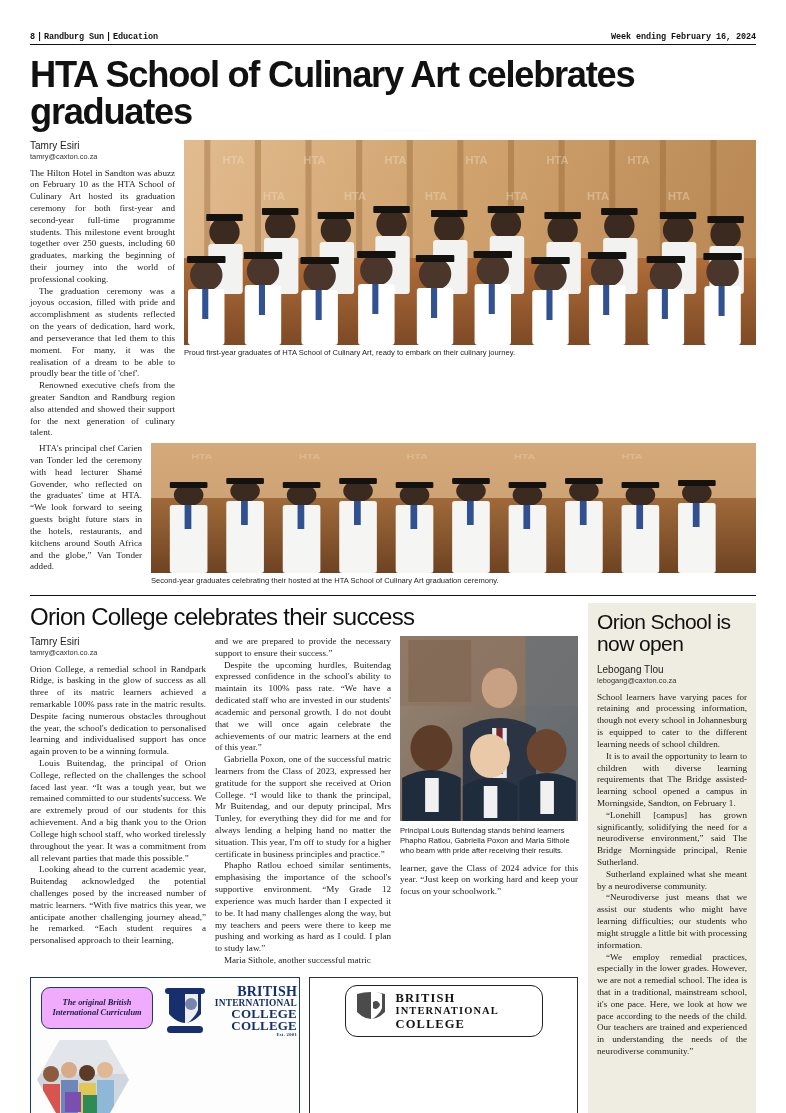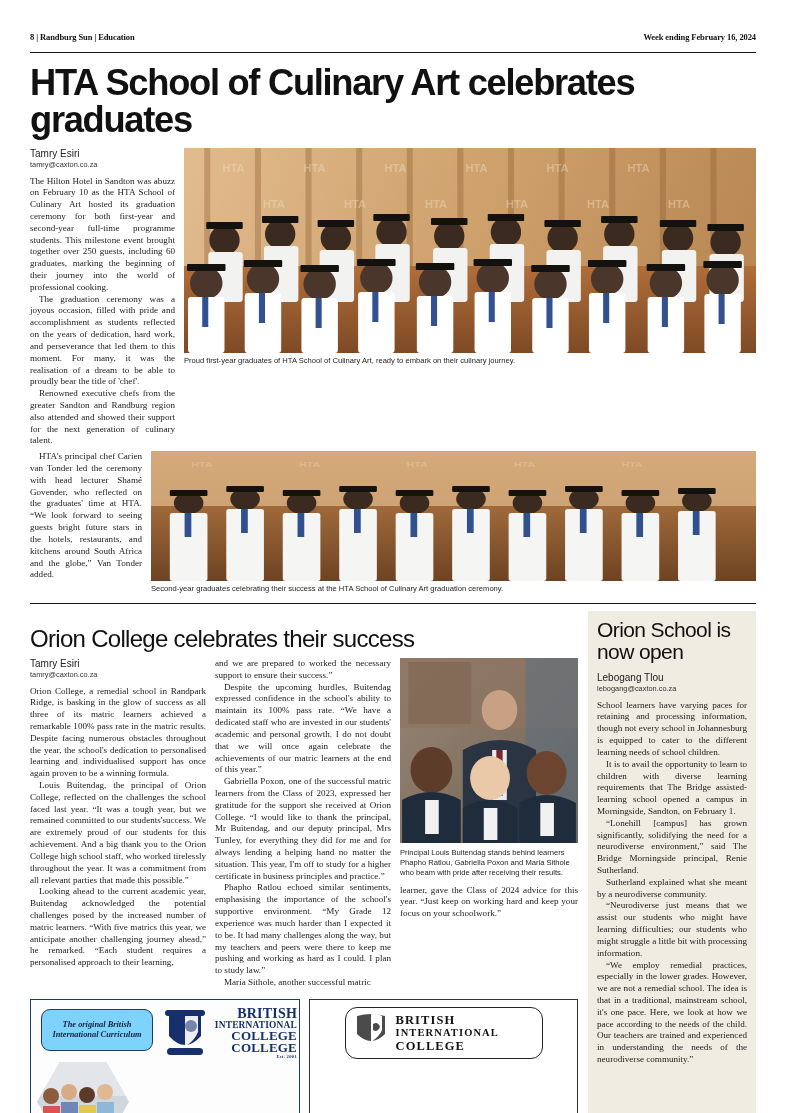--- a/index.html
+++ b/index.html
@@ -10,23 +10,23 @@
     font-family: "Liberation Serif", serif;
     color: #1a1a1a;
     position: relative;
     overflow: hidden;
   }
   .page { position: relative; width: 786px; height: 1113px; padding: 0 30px; }
 
   
   .masthead {
     display: flex; justify-content: space-between; align-items: flex-end;
-    font-family: Liberation Serif, serif;
+    font-family: Liberation Mono, monospace;
     font-size: 8.5px; font-weight: bold; letter-spacing: -0.1px;
-    color: #111; padding-top: 32px; padding-bottom: 10px;
+    color: #111; padding-top: 32px; padding-bottom: 2px;
     border-bottom: 1.6px solid #111;
   }
   .masthead .left span { font-weight: bold; }
   .masthead .sep { font-weight: normal; padding: 0 2px; }
 
   
   .headline1 {
     font-family: "Liberation Sans", sans-serif;
     font-weight: bold;
     font-size: 37px;
@@ -76,21 +76,21 @@
 
   
   .lower { display: flex; gap: 10px; margin-top: 7px; }
   .lower-left { width: 548px; flex: 0 0 548px; }
   .lower-right {
     flex: 1; background: #efece1; padding: 8px 9px 10px 9px;
   }
   .headline2 {
     font-family: "Liberation Sans", sans-serif;
     font-weight: normal; font-size: 24px; line-height: 1.0;
-    letter-spacing: -0.7px; color: #111; margin: 16px 0 7px 0;
+    letter-spacing: -0.7px; color: #111; margin: 2px 0 7px 0;
   }
   .headline3 {
     font-family: "Liberation Sans", sans-serif;
     font-weight: normal; font-size: 21px; line-height: 1.05;
     letter-spacing: -0.6px; color: #111; margin: 0 0 9px 0;
   }
   .story2 { display: flex; gap: 9px; }
   .s2col { width: 176px; flex: 0 0 176px; }
   .s2col.wide { flex: 1; width: auto; }
   .s2-photo { width: 100%; height: 185px; margin-bottom: 2px; }
@@ -105,21 +105,21 @@
   .ad-bic {
     flex: 1; height: 258px; border: 1px solid #333;
     background: #fff; position: relative; overflow: hidden;
     padding: 7px 9px;
   }
 
   .pill {
     border: 1.1px solid #1c3a6e; border-radius: 9px;
     font-family: "Liberation Serif", serif; font-weight: bold; font-style: italic;
     color: #14203f; text-align: center;
-    background: #7dd3fc; line-height: 1.12;
+    background: #f0abfc; line-height: 1.12;
   }
   .bid-title {
     font-family: "Liberation Serif", serif; font-weight: bold;
     color: #14306b; line-height: 0.98; letter-spacing: 0.2px;
   }
   .hexphoto {
     clip-path: polygon(25% 0%, 75% 0%, 100% 50%, 75% 100%, 25% 100%, 0% 50%);
   }
 
   .bic-logo-box {
@@ -365,21 +365,21 @@
               <rect x="151" y="58" width="5" height="24"></rect>
             <rect x="193" y="62" width="5" height="24"></rect>
               <rect x="235" y="58" width="5" height="24"></rect>
             <rect x="277" y="62" width="5" height="24"></rect>
               <rect x="319" y="58" width="5" height="24"></rect>
             <rect x="361" y="62" width="5" height="24"></rect>
               <rect x="403" y="60" width="5" height="24"></rect>
           </g>
         </svg>
       </div>
-      <div class="caption">Second-year graduates celebrating their success at the HTA School of Culinary Art graduation ceremony.</div>
+      <div class="caption">Second-year graduates celebrating their hosted at the HTA School of Culinary Art graduation ceremony.</div>
     </div>
   </div>
 
   <div class="rule"></div>
 
   <div class="lower">
 
     <div class="lower-left">
       <h2 class="headline2">Orion College celebrates their success</h2>
 
@@ -389,21 +389,21 @@
           <div class="byline-mail">tamry@caxton.co.za</div>
           <div class="body-text">
             <p class="first">Orion College, a remedial school in Randpark Ridge, is basking in the glow of success as all three of its matric learners achieved a remarkable 100% pass rate in the matric results. Despite facing numerous obstacles throughout the year, the school's dedication to personalised learning and individualised support has once again proven to be a winning formula.</p>
             <p>Louis Buitendag, the principal of Orion College, reflected on the challenges the school faced last year. “It was a tough year, but we remained committed to our students'success. We are extremely proud of our students for this achievement. And a big thank you to the Orion College high school staff, who worked tirelessly throughout the year. It was a commitment from all relevant parties that made this possible.”</p>
             <p>Looking ahead to the current academic year, Buitendag acknowledged the potential challenges posed by the increased number of matric learners. “With five matrics this year, we anticipate another challenging journey ahead,” he remarked. “Each student requires a personalised approach to their learning,</p>
           </div>
         </div>
 
         <div class="s2col">
           <div class="body-text">
-            <p class="first">and we are prepared to worked the necessary support to ensure their success.”</p>
+            <p class="first">and we are prepared to provide the necessary support to ensure their success.”</p>
             <p>Despite the upcoming hurdles, Buitendag expressed confidence in the school's ability to maintain its 100% pass rate. “We have a dedicated staff who are invested in our students' academic and personal growth. I do not doubt that we will once again celebrate the achievements of our matric learners at the end of this year.”</p>
             <p>Gabriella Poxon, one of the successful matric learners from the Class of 2023, expressed her gratitude for the support she received at Orion College. “I would like to thank the principal, Mr Buitendag, and our deputy principal, Mrs Tunley, for everything they did for me and for always lending a helping hand no matter the situation. This year, I'm off to study for a higher certificate in business principles and practice.”</p>
             <p>Phapho Ratlou echoed similar sentiments, emphasising the importance of the school's supportive environment. “My Grade 12 experience was much harder than I expected it to be. It had many challenges along the way, but my teachers and peers were there to keep me pushing and working as hard as I could. I plan to study law.”</p>
             <p>Maria Sithole, another successful matric</p>
           </div>
         </div>
 
         <div class="s2col wide">
           <div class="photo s2-photo">
             <svg width="100%" height="100%" viewBox="0 0 170 185" preserveAspectRatio="none" aria-hidden="true">

